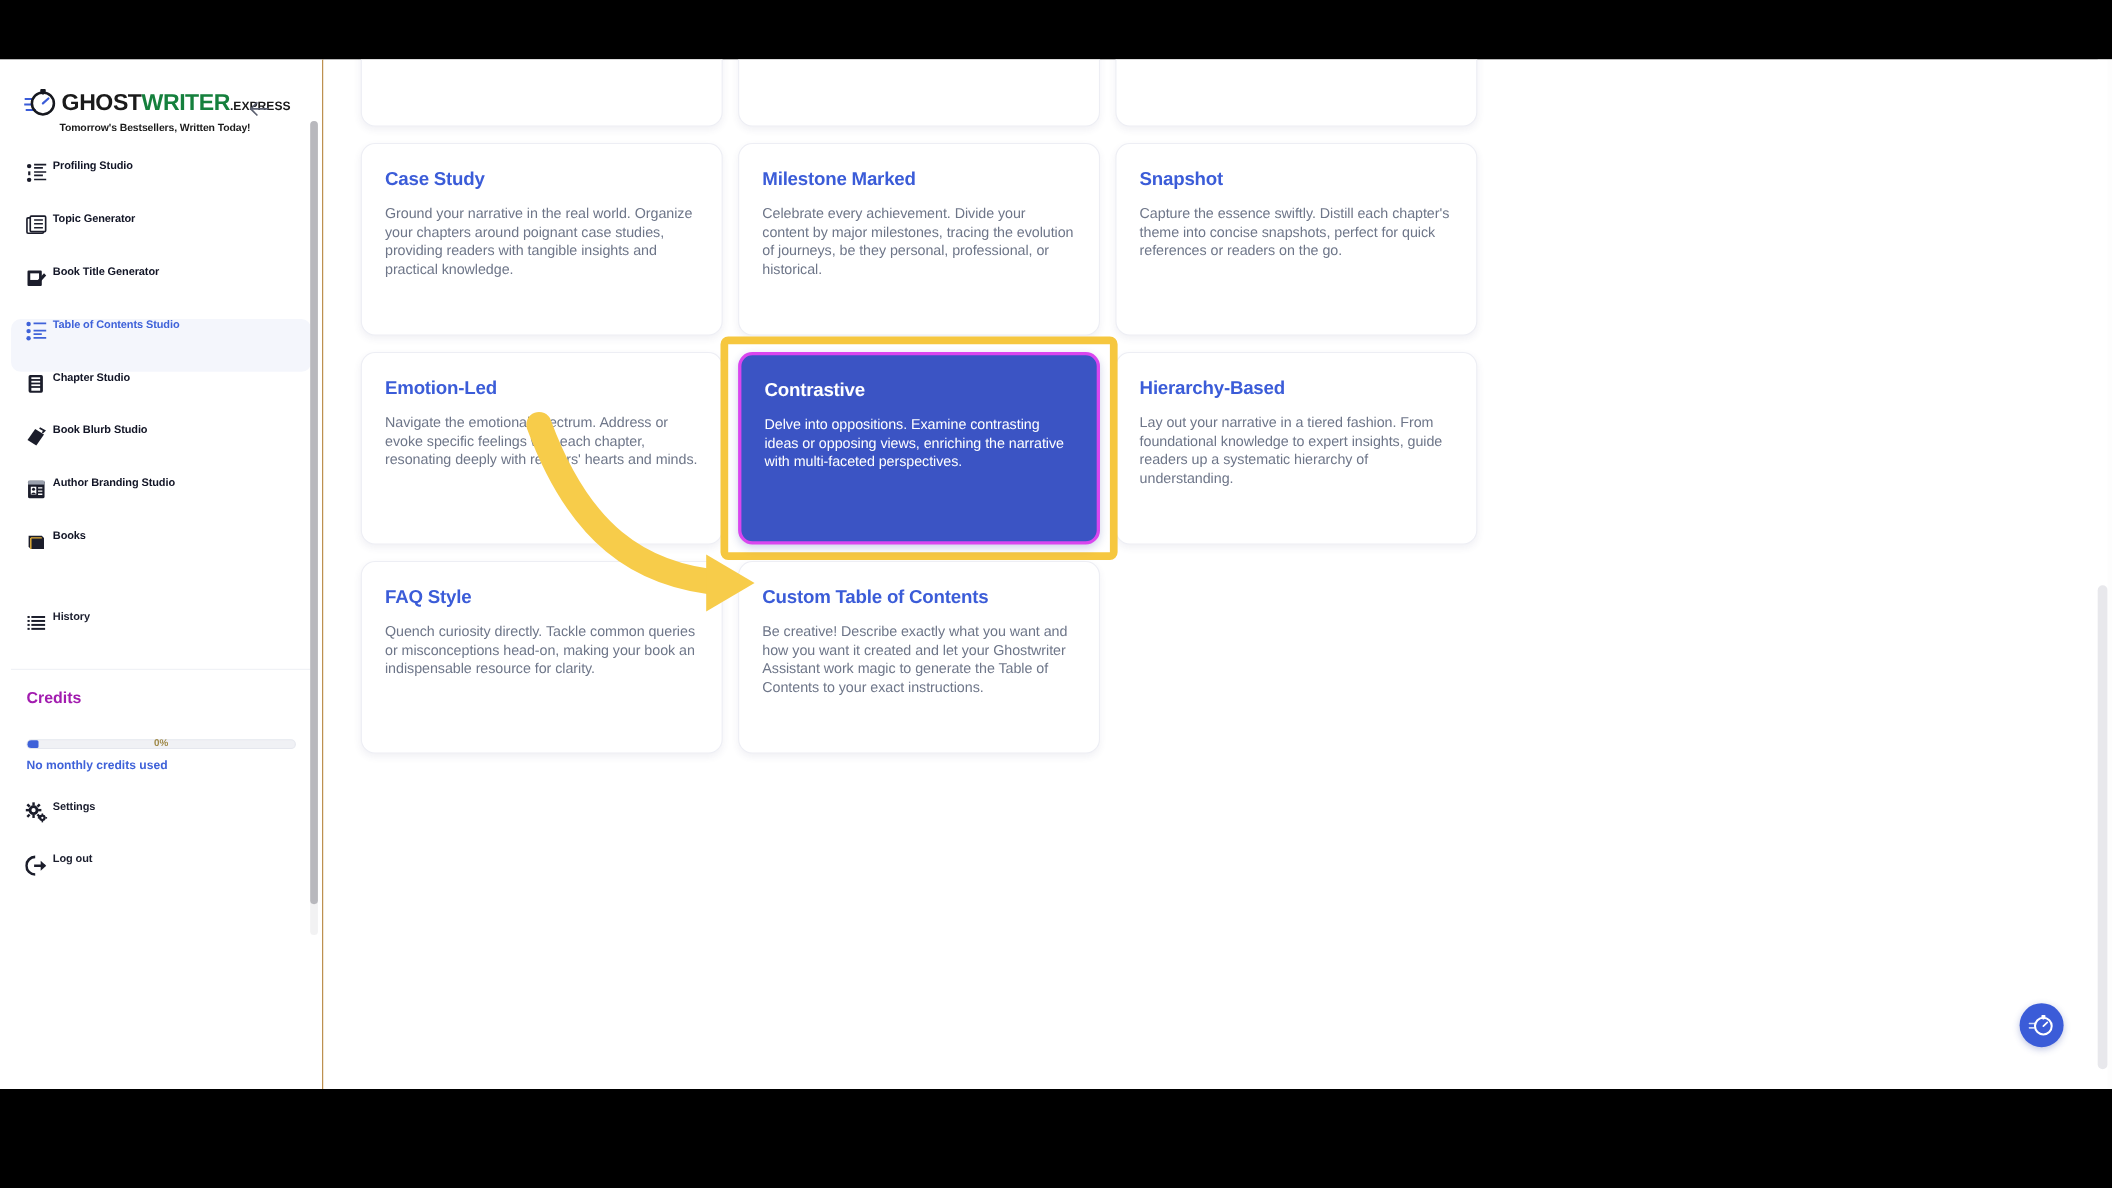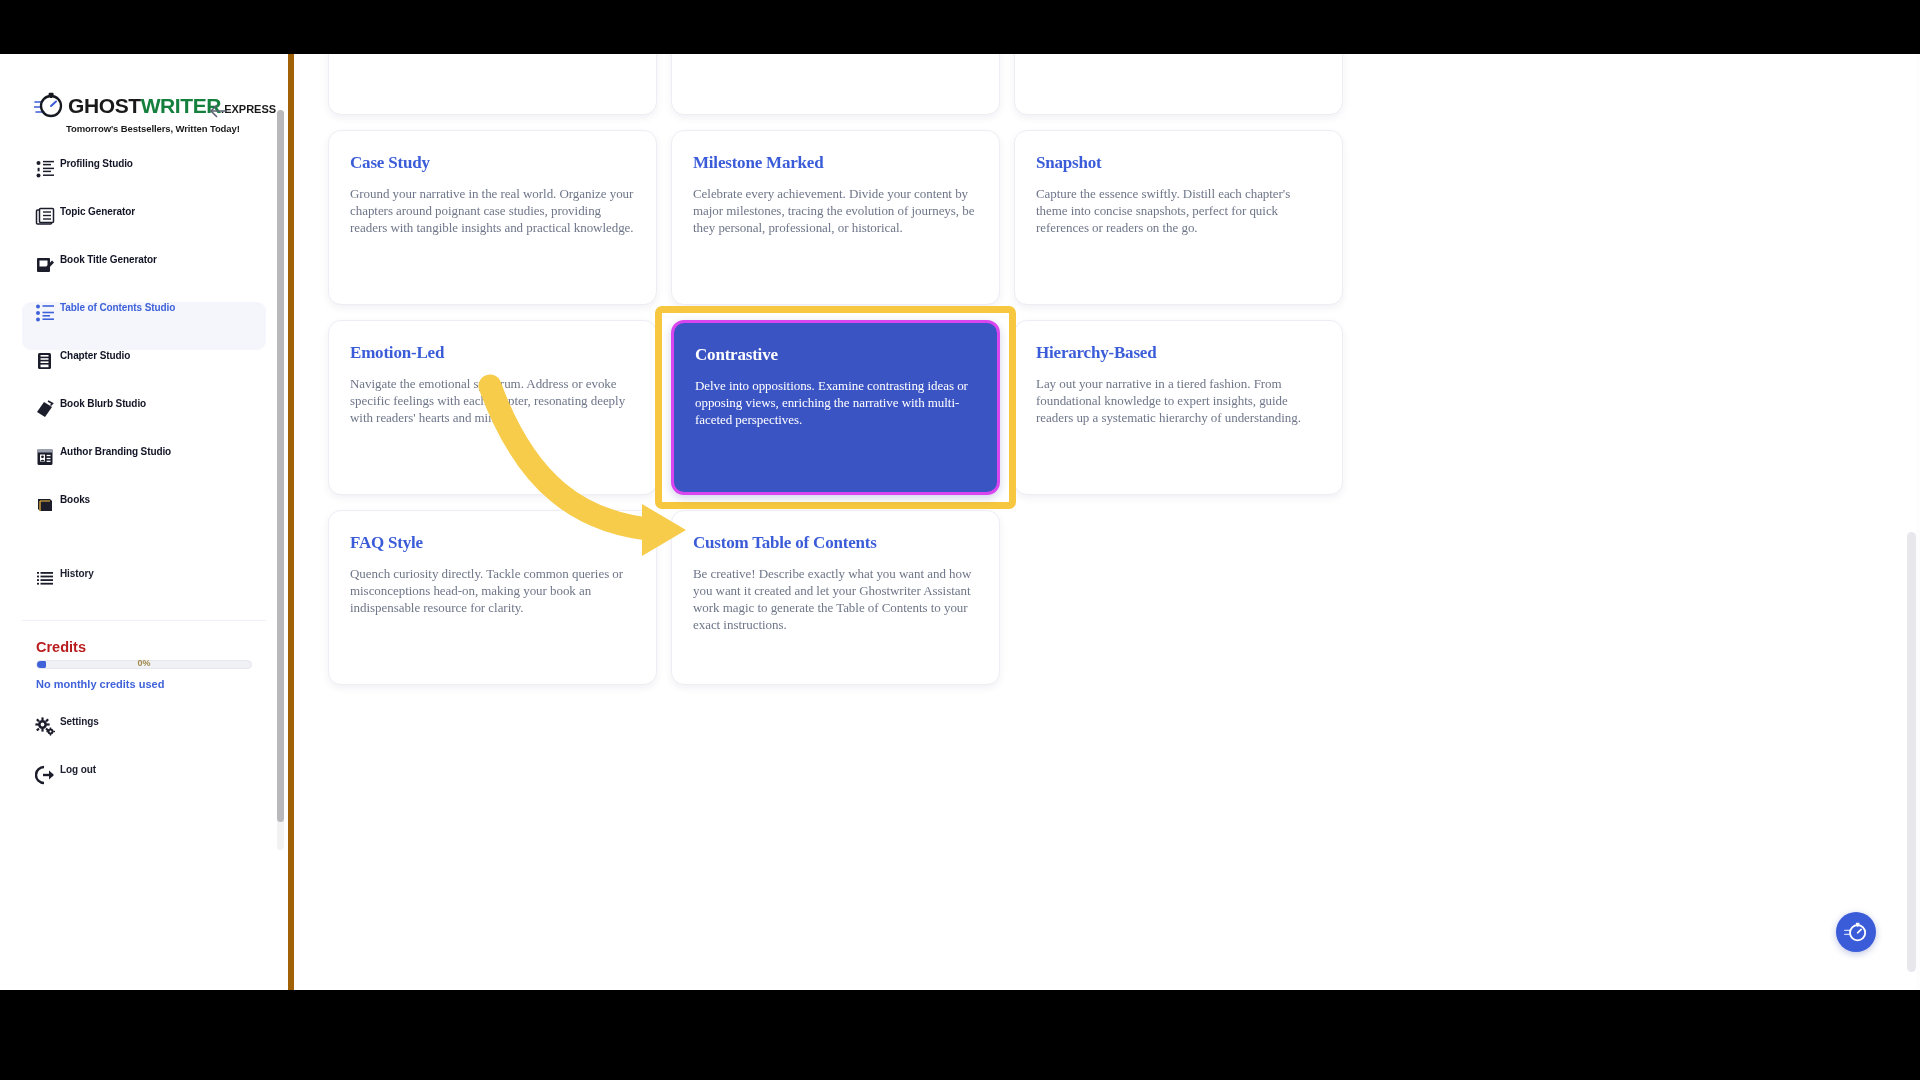--- a/index.html
+++ b/index.html
@@ -17,22 +17,22 @@
     width: 1920px; height: 936px;
     background: #ffffff;
     overflow: hidden;
   }
 
   
   .sidebar {
     position: absolute; left: 0; top: 0;
     width: 294px; height: 936px;
     background: #ffffff;
-    border-right: 6px solid #a16207;
-    padding: 12px;
+    border-right: 1px solid #a16207;
+    padding: 0;
   }
   .logo-wrap {
     position: relative;
     padding: 24px 0 18px 22px;
     display: flex; align-items: flex-start;
   }
   .logo-block { position: relative; width: 210px; }
   .logo-row { display: flex; align-items: center; gap: 4px; }
   .logo-mark { width: 30px; height: 30px; flex: 0 0 30px; position: relative; }
   .logo-text {
@@ -74,21 +74,21 @@
   .nav-item.active .ico { color: #3f62d9; }
   .nav-item.light { font-weight: 600; color: #1b1e2e; }
   .nav-gap { height: 26px; }
 
   
   .credits {
     margin: 4px 10px 0 10px;
     border-top: 1px solid #eff1f6;
     padding: 18px 14px 14px 14px;
   }
-  .credits-title { font-size: 14.5px; font-weight: 700; color: #b91c1c; margin-bottom: 5px; }
+  .credits-title { font-size: 14.5px; font-weight: 700; color: #a21caf; margin-bottom: 29px; }
   .credits-bar {
     position: relative; height: 9px; border-radius: 5px;
     background: #f0f1f5; border: 1px solid #e5e7ee;
     overflow: visible;
   }
   .credits-fill {
     position: absolute; left: 0; top: 0; bottom: 0;
     width: 5%; background: #3f62d9; border-radius: 5px 2px 2px 5px;
   }
   .credits-pct {
@@ -108,21 +108,20 @@
     position: absolute; left: 0; top: 0;
     width: 7px; height: 712px; background: #b8b8bd; border-radius: 4px;
   }
 
   
   .main {
     position: absolute; left: 294px; top: 0;
     width: 1626px; height: 936px;
     background: #ffffff;
     padding: 0;
-    font-family: Liberation Serif, serif;
   }
   .grid {
     position: absolute; left: 0; top: 0;
     width: 1045px; margin-left: 34px;
     padding-top: 0;
     display: grid;
     grid-template-columns: repeat(3, 329px);
     column-gap: 14px; row-gap: 15px;
   }
   .card {

